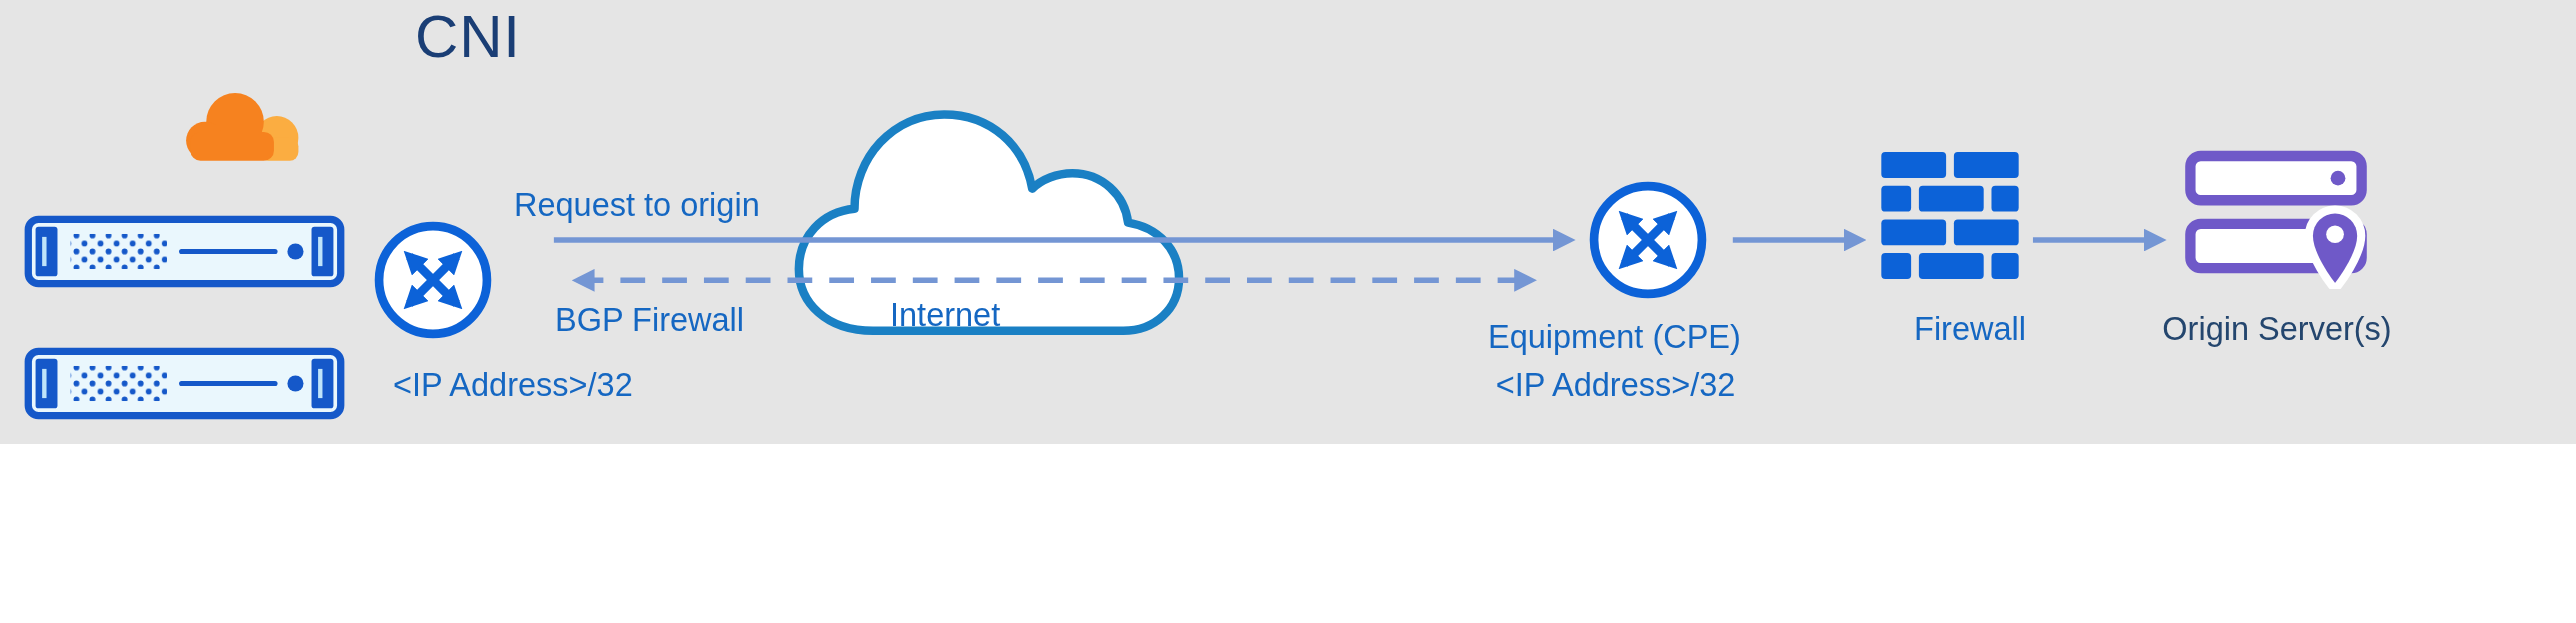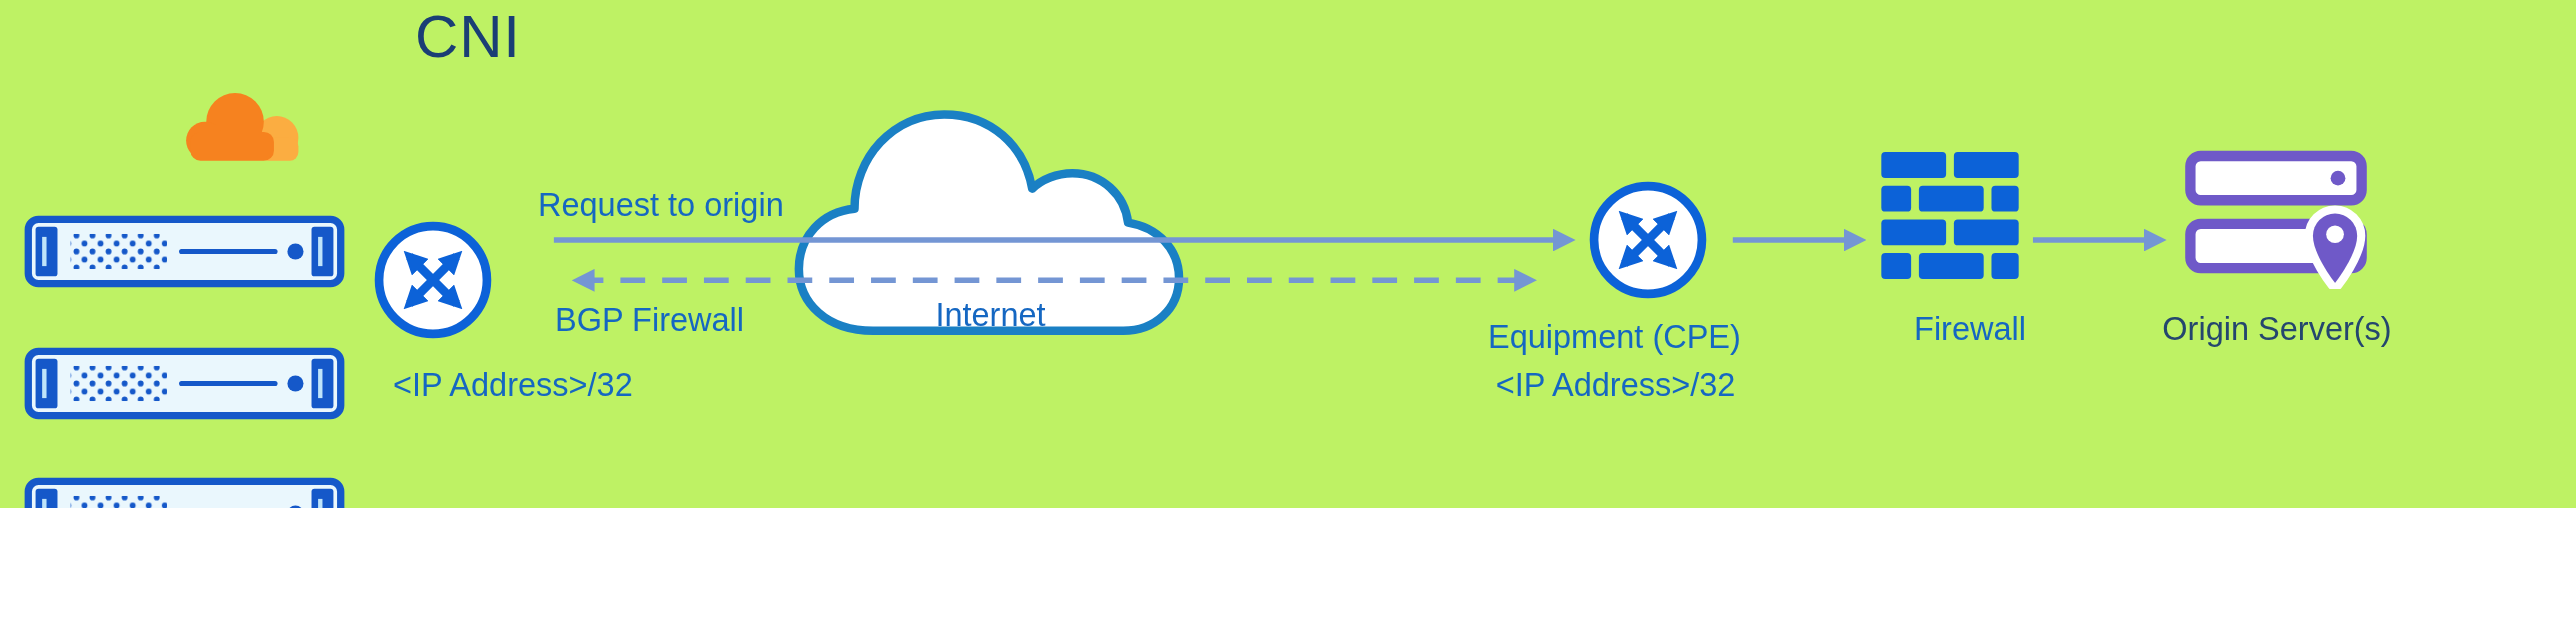--- a/index.html
+++ b/index.html
@@ -1,40 +1,40 @@
 <!DOCTYPE html>
 <html style="font-size:12.4px"><head>
 <meta charset="utf-8">
 <style>
   html,body{margin:0;padding:0;background:#ffffff;}
   .canvas{
     position:relative;
-    width:2576px;height:508px;
-    background:#bef264;
+    width:2576px;height:444px;
+    background:#e5e5e5;
     font-family:"Liberation Sans", sans-serif;
     overflow:hidden;
   }
   .abs{position:absolute;}
   .diagram-title{
     left:415px;top:1.5px;
     font-size:60px;font-weight:500;color:#1a3e75;letter-spacing:0.8px;
   }
   .cf-wordmark{
     left:36px;top:170px;
     font-size:37px;font-weight:900;color:#111111;letter-spacing:1.9px;
     white-space:nowrap;
   }
   .cf-wordmark sup{font-size:13px;font-weight:700;vertical-align:21.7px;letter-spacing:0;}
   .label{
     color:#1567c2;font-size:32.5px;font-weight:400;white-space:nowrap;
   }
-  .lbl-request{left:538px;top:187px;}
+  .lbl-request{left:514px;top:187px;}
   .lbl-bgp{left:555px;top:302px;}
   .lbl-cni-ip{left:393px;top:367px;}
-  .lbl-internet{left:890px;top:297px;width:201px;text-align:center;}
+  .lbl-internet{left:890px;top:297px;width:201px;}
   .cpe-block{left:1488px;top:317px;line-height:40px;}
   .cpe-block .ip{margin-top:7.7px;padding-left:7.7px;}
   .lbl-firewall{left:1871px;top:311px;width:155px;text-align:right;}
   .lbl-origin{left:2161px;top:311px;width:232px;text-align:center;color:#24466e;}
   .arrows-overlay{left:0;top:0;width:2576px;height:624px;pointer-events:none;}
   .cloud-svg{left:766px;top:99px;}
   svg{display:block;}
 </style>
 </head>
 <body>

